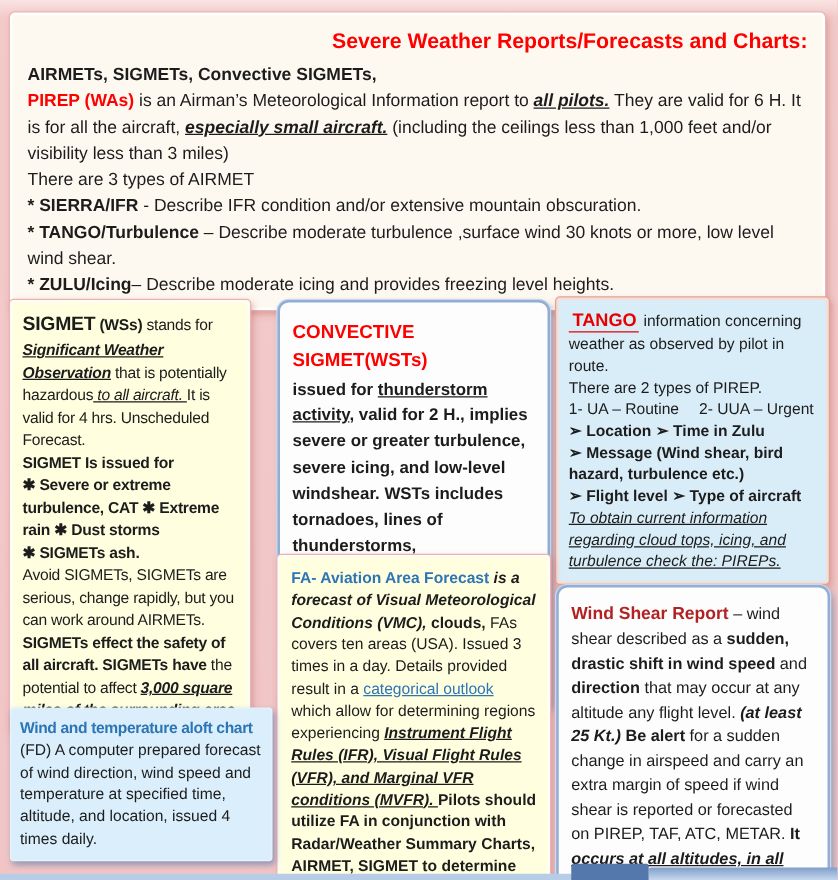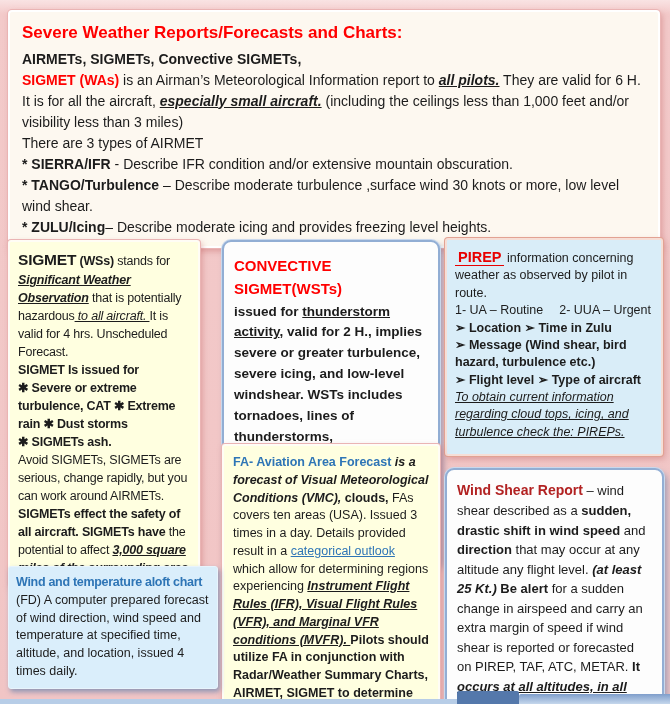--- a/index.html
+++ b/index.html
@@ -23,21 +23,21 @@
              box-shadow:0 0 0 1px #c9d8ec, 3px 4px 6px rgba(88,118,162,.55); }
 
   .intro   { left:8px;  top:10px;  width:652px; min-height:218px; padding:8px 12px; font-size:14px; line-height:1.5; }
   .sigmet  { left:8px;  top:240px; width:192px; min-height:312px; padding:7px 8px;  font-size:12.5px; line-height:1.44; }
   .conv    { left:222px; top:240px; width:218px; min-height:196px; padding:12px 10px; font-size:13.5px; line-height:1.55; }
   .pirep   { left:445px; top:238px; width:218px; min-height:218px; padding:7px 8px;  font-size:12.5px; line-height:1.39; }
   .fa      { left:222px; top:444px; width:218px; min-height:244px; padding:8px 9px;  font-size:12.5px; line-height:1.42; }
   .wshear  { left:445px; top:468px; width:219px; min-height:216px; padding:10px 10px; font-size:13px; line-height:1.5; }
   .wtemp   { left:8px;  top:566px; width:210px; min-height:120px; padding:7px 7px;  font-size:12.5px; line-height:1.42; }
 
-  h1.title { font-size:17px; color:#ff0000; font-weight:bold; margin-bottom:3px; }
+  h1.title { font-size:17px; color:#ff0000; font-weight:bold; margin-bottom:3px;text-align:right; }
   .b  { font-weight:bold; }
   .bu { font-weight:bold; text-decoration:underline; }
   .iu { font-style:italic; text-decoration:underline; }
   .bi { font-weight:bold; font-style:italic; }
   .biu{ font-weight:bold; font-style:italic; text-decoration:underline; }
   .red { color:#ff0000; }
   .darkred { color:#b22222; }
   .blue { color:#2e75b6; }
   .link { color:#2e75b6; text-decoration:underline; cursor:pointer; }
   .wavy { text-decoration:underline wavy #e03020; text-decoration-thickness:1px; }
@@ -62,21 +62,21 @@
 <body>
 
 <div class="page">
 
   <section class="box pinkbox intro">
     <h1 class="title">Severe Weather Reports/Forecasts and Charts:</h1>
     <p>
       <span class="b">AIRMETs, SIGMETs, Convective SIGMETs,</span>
     </p>
     <p>
-      <span class="red b">SIGMET (WAs)</span><span> is an Airman’s Meteorological Information report to </span><span class="biu">all pilots.</span><span> They are valid for 6 H. It is for all the aircraft, </span><span class="biu">especially small aircraft.</span><span> (including the ceilings less than 1,000 feet and/or visibility less than 3 miles)</span>
+      <span class="red b">PIREP (WAs)</span><span> is an Airman’s Meteorological Information report to </span><span class="biu">all pilots.</span><span> They are valid for 6 H. It is for all the aircraft, </span><span class="biu">especially small aircraft.</span><span> (including the ceilings less than 1,000 feet and/or visibility less than 3 miles)</span>
     </p>
     <p>There are 3 types of AIRMET</p>
     <p>
       <span class="b">* SIERRA/IFR</span><span> - Describe IFR condition and/or extensive mountain obscuration.</span>
     </p>
     <p>
       <span class="b">* TANGO/Turbulence</span><span> – Describe moderate turbulence ,surface wind 30 knots or more, low level wind shear.</span>
     </p>
     <p>
       <span class="b">* ZULU/Icing</span><span>– Describe moderate icing and provides freezing level heights.</span>
@@ -97,22 +97,23 @@
 
   <section class="box bluebox conv">
     <div class="conv-title">CONVECTIVE SIGMET(WSTs)</div>
     <p>
       <span>issued for </span><span class="bu">thunderstorm activity</span><span>, valid for 2 H., implies severe or greater turbulence, severe icing, and low-level windshear. WSTs includes tornadoes, lines of thunderstorms, thunderstorms over a wide area, embedded thunderstorms, hail (3/4 Inch), 50 Knots/ Greater Wind Gusts.</span>
     </p>
   </section>
 
   <section class="box bluefill pirep">
     <p>
-      <span class="pirep-title">PIREP</span><span> information concerning weather as observed by pilot in route.</span>
+      <span class="pirep-title">TANGO</span><span> information concerning weather as observed by pilot in route.</span>
     </p>
+    <p>There are 2 types of PIREP.</p>
     <p>
       <span>1- UA – Routine</span><span class="gapL">2- UUA – Urgent</span>
     </p>
     <p class="b">➢ Location ➢ Time in Zulu</p>
     <p class="b">➢ Message (Wind shear, bird hazard, turbulence etc.)</p>
     <p class="b">➢ Flight level  ➢ Type of aircraft</p>
     <p class="iu">To obtain current information regarding cloud tops, icing, and turbulence check the: PIREPs.</p>
   </section>
 
   <section class="box yellowbox fa">

